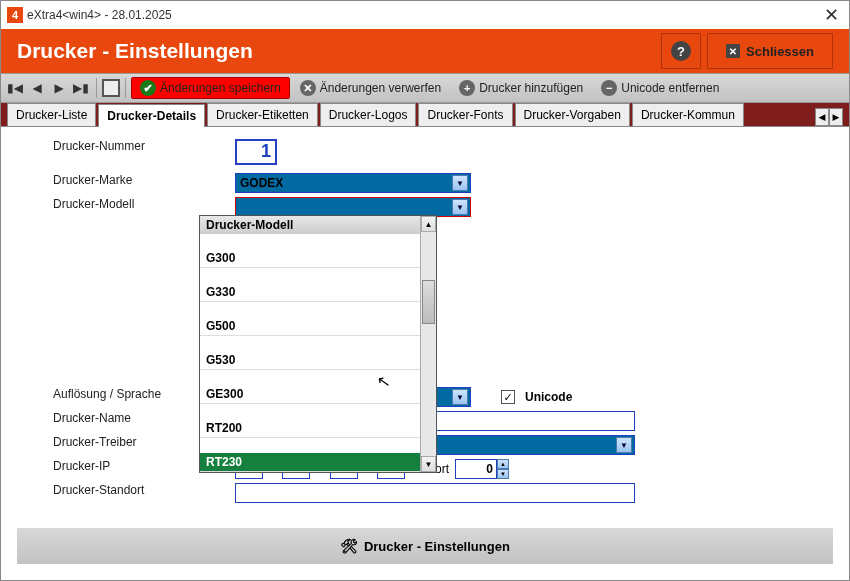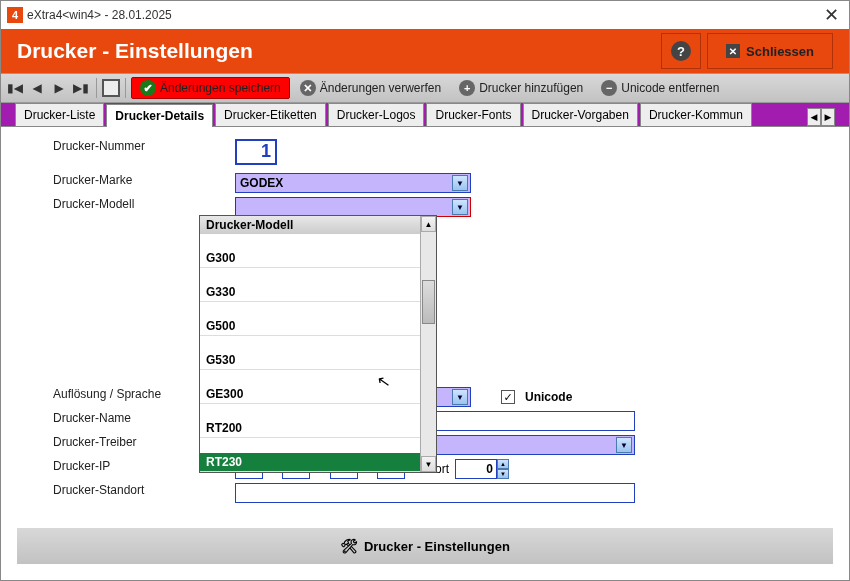--- a/index.html
+++ b/index.html
@@ -19,32 +19,32 @@
 .toolbar { height: 30px; background: linear-gradient(#d8d8d8,#c2c2c2); border-top: 1px solid #999; border-bottom: 1px solid #999; display: flex; align-items: center; padding: 0 4px; gap: 2px; }
 .navbtn { width: 20px; height: 22px; display: flex; align-items: center; justify-content: center; cursor: pointer; color: #333; font-size: 12px; }
 .toolsep { width: 1px; height: 20px; background: #999; margin: 0 3px; }
 .tbbtn { height: 22px; display: flex; align-items: center; padding: 0 8px; cursor: pointer; font-size: 12px; color: #222; gap: 4px; border-radius: 2px; }
 .tbbtn.save { background: #ff0000; border: 1px solid #a00; }
 .tbbtn .ic { width: 16px; height: 16px; border-radius: 50%; display: flex; align-items: center; justify-content: center; font-size: 11px; color: #fff; font-weight: bold; }
 .tbbtn.save .ic { background: #1a7a1a; }
 .tbbtn .ic.gray { background: #666; }
 .formsq { width: 18px; height: 18px; border: 2px solid #555; background: #eee; }
 
-.tabstrip { height: 24px; background: #a21caf; display: flex; align-items: flex-end; padding: 0 14px; border-bottom: 1px solid #888; font-size: 12px; position: relative; }
+.tabstrip { height: 24px; background: #7f1d1d; display: flex; align-items: flex-end; padding: 0 6px; border-bottom: 1px solid #888; font-size: 12px; position: relative; }
 .tab { padding: 4px 8px; border: 1px solid #888; border-bottom: none; background: #eee; margin-right: 2px; cursor: pointer; white-space: nowrap; }
 .tab.active { background: #fff; font-weight: bold; position: relative; top: 1px; }
 .tabscroll { margin-left: auto; display: flex; gap: 0; }
 .tabscroll .sbtn { width: 14px; height: 18px; border: 1px solid #888; background: #eee; display: flex; align-items: center; justify-content: center; font-size: 9px; cursor: pointer; }
 
 .form { padding: 12px 16px 0 16px; font-size: 12px; }
 .row { display: flex; align-items: flex-start; margin-bottom: 2px; min-height: 22px; margin-left: 36px; }
 .lbl { width: 182px; color: #222; }
 .fld { display: flex; align-items: center; gap: 6px; }
 .numbox { width: 42px; height: 26px; border: 2px solid #2040c0; background: #fff; color: #2040c0; font-size: 18px; font-weight: bold; text-align: right; padding-right: 4px; }
-.combo { width: 236px; height: 20px; border: 1px solid #2040c0; background: #c4b5fd; display: flex; align-items: center; padding: 8px 2px; position: relative; }
+.combo { width: 236px; height: 20px; border: 1px solid #2040c0; background: #0369a1; display: flex; align-items: center; padding: 8px 2px; position: relative; }
 .combo.red { border-color: #d00000; }
 .combo .cbtxt { flex: 1; font-weight: bold; font-size: 12px; padding-left: 2px; }
 .combo .cbarrow { width: 16px; height: 16px; background: linear-gradient(#cde4ff,#9cc4ee); border: 1px solid #4a7ab0; display: flex; align-items: center; justify-content: center; font-size: 8px; color: #003; cursor: pointer; }
 .txtinput { height: 20px; border: 1px solid #2040c0; background: #fff; padding: 0 4px; font-size: 12px; }
 .txtinput.w400 { width: 400px; }
 .ipseg { width: 28px; height: 20px; border: 1px solid #2040c0; text-align: center; font-size: 12px; font-weight: bold; }
 .ipdot { padding: 0 2px; font-weight: bold; }
 .spinwrap { display: flex; }
 .spinbtns { display: flex; flex-direction: column; }
 .spinbtns .sp { width: 12px; height: 10px; background: linear-gradient(#cde4ff,#9cc4ee); border: 1px solid #4a7ab0; font-size: 6px; display: flex; align-items: center; justify-content: center; cursor: pointer; }

